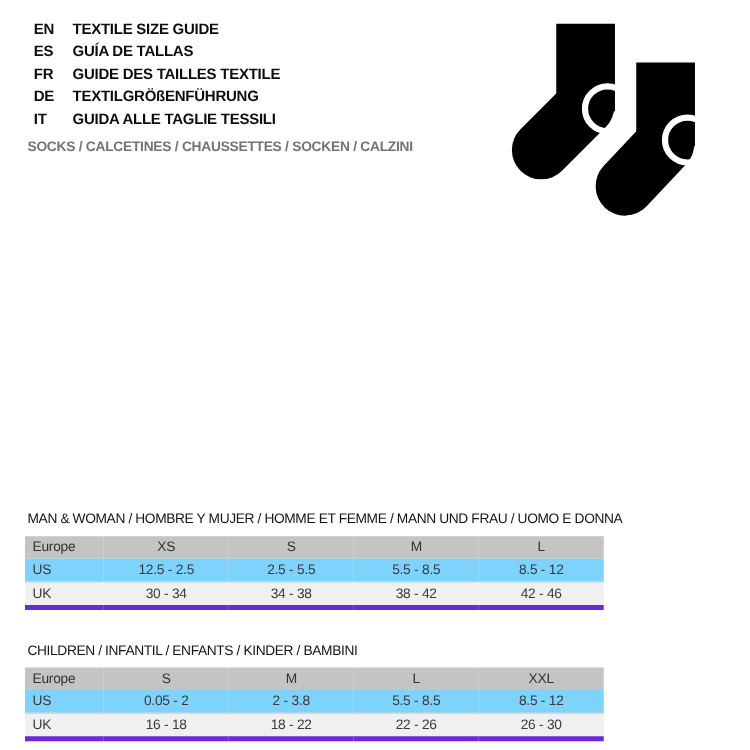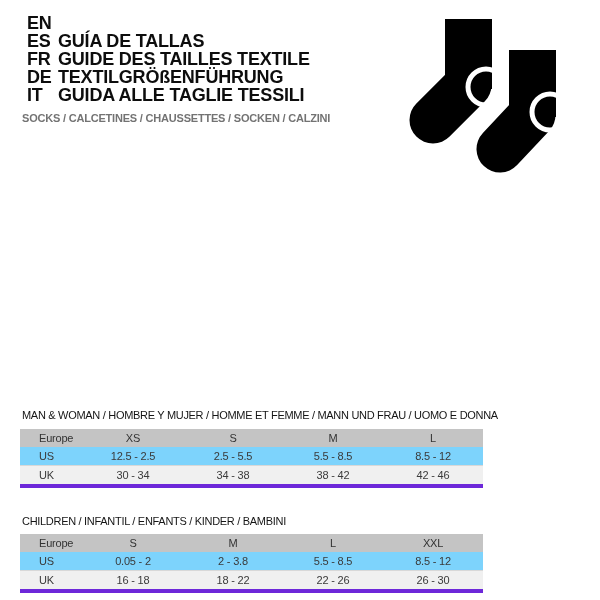--- a/index.html
+++ b/index.html
@@ -19,21 +19,21 @@
   
   .lang-block {
     position: absolute;
     left: 27px;
     top: 14px;
   }
   .lang-row {
     display: flex;
     height: 18px;
     align-items: center;
-    font-size: 18px;
+    font-size: 12px;
     font-weight: bold;
     letter-spacing: -0.2px;
     color: #0d0d0d;
   }
   .lang-code { width: 31px; }
   
   .category-title {
     position: absolute;
     left: 22px;
     top: 112px;
@@ -76,21 +76,21 @@
   .table-1 { top: 429px; }
   .table-2 { top: 534px; }
   table.size-table td {
     height: 18px;
     padding: 0;
     text-align: center;
     vertical-align: middle;
   }
   table.size-table td.first {
     text-align: left;
-    padding-left: 19px;
+    padding-left: 6px;
     margin-top: 24px;
   }
   tr.hdr td {
     background: #c4c4c4;
     color: #333;
   }
   tr.row-us td {
     background: #7dd3fc;
     border-bottom: 1px solid #d8d8d8;
   }
@@ -100,20 +100,21 @@
   }
 </style>
 </head>
 <body>
 
 <div class="page">
 
   <div class="lang-block">
     <div class="lang-row">
       <span class="lang-code">EN</span>
+      <span class="lang-label">TEXTILE SIZE GUIDE</span>
     </div>
     <div class="lang-row">
       <span class="lang-code">ES</span>
       <span class="lang-label">GUÍA DE TALLAS</span>
     </div>
     <div class="lang-row">
       <span class="lang-code">FR</span>
       <span class="lang-label">GUIDE DES TAILLES TEXTILE</span>
     </div>
     <div class="lang-row">

